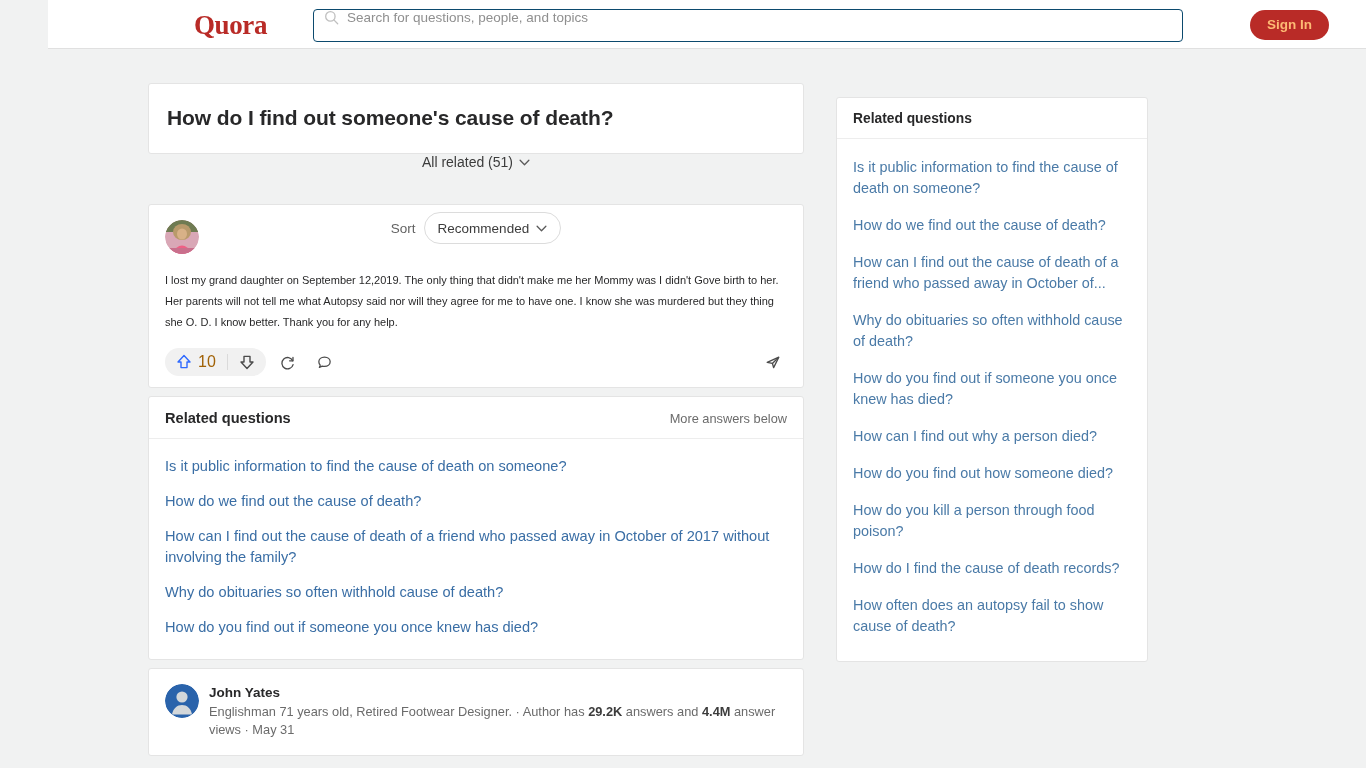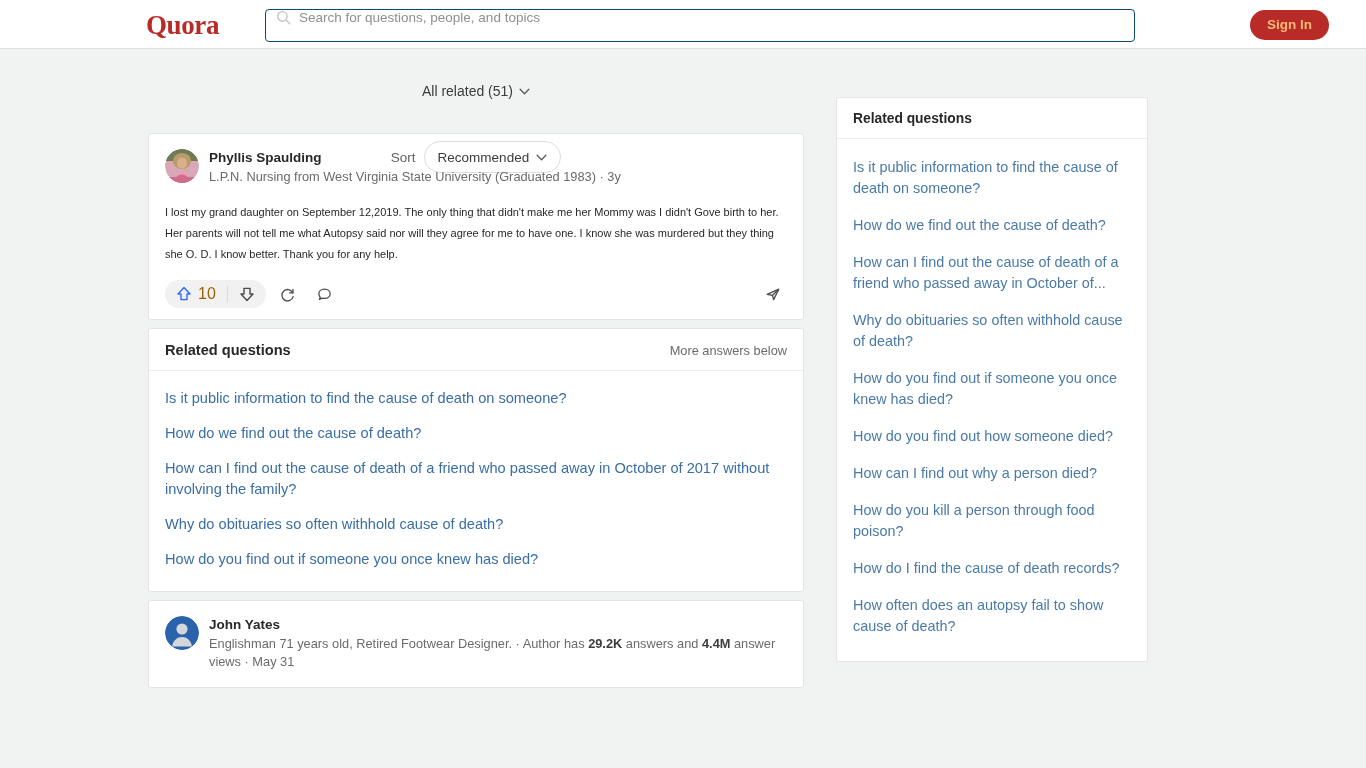--- a/index.html
+++ b/index.html
@@ -12,20 +12,21 @@
   }
 
   
   .header {
     position: relative;
     height: 49px;
     background: #ffffff;
     border-bottom: 1px solid #e0e0e0;
     display: flex;
     align-items: center;
+    margin-left: 48px;
   }
   .logo {
     position: absolute;
     left: 146px;
     top: 11px;
     font-family: "Liberation Serif", serif;
     font-weight: bold;
     font-size: 27px;
     letter-spacing: -0.4px;
     color: #b92b27;
@@ -242,20 +243,23 @@
     <input class="search-input" type="text" placeholder="Search for questions, people, and topics" style="">
   </div>
 
   <button class="signin-btn">Sign In</button>
 </div>
 
 <div class="page">
 
   <div class="main-col">
 
+    <div class="card question-card">
+      <h1 class="question-title">How do I find out someone's cause of death?</h1>
+    </div>
 
     <div class="filter-bar">
       <div class="all-related">
         <span>All related (51)</span>
         <svg class="chev" viewBox="0 0 12 8">
           <polyline points="1,1.5 6,6.5 11,1.5" fill="none" stroke="#5a5a5a" stroke-width="1.5" stroke-linecap="round" stroke-linejoin="round"></polyline>
         </svg>
       </div>
       <div class="sort-group">
         <span class="sort-label">Sort</span>
@@ -280,24 +284,20 @@
             <g clip-path="url(#av1)">
               <rect width="34" height="34" fill="#d9a7b6"></rect>
               <rect x="0" y="0" width="34" height="12" fill="#6f7b52"></rect>
               <ellipse cx="17" cy="12" rx="9" ry="8" fill="#b99a6b"></ellipse>
               <path d="M6 34 Q17 17 28 34 Z" fill="#ef5f84"></path>
               <ellipse cx="17" cy="14" rx="5" ry="5.5" fill="#d8b187"></ellipse>
               <rect x="0" y="28" width="34" height="6" fill="#c96f8c"></rect>
             </g>
           </svg>
         </div>
-        <div class="author-meta">
-          <div class="author-name">Phyllis Spaulding</div>
-          <div class="author-cred">L.P.N. Nursing from West Virginia State University (Graduated 1983) · 3y</div>
-        </div>
       </div>
 
       <div class="answer-body">I lost my grand daughter on September 12,2019. The only thing that didn't make me her Mommy was I didn't Gove birth to her. Her parents will not tell me what Autopsy said nor will they agree for me to have one. I know she was murdered but they thing she O. D. I know better. Thank you for any help.</div>
 
       <div class="action-bar">
         <div class="actions-left">
           <div class="vote-pill">
             <div class="upvote">
               <svg width="16" height="16" viewBox="0 0 16 16">
                 <path d="M8 1.6 L14 8 L11 8 L11 13.6 L5 13.6 L5 8 L2 8 Z" fill="none" stroke="#2e69ff" stroke-width="1.4" stroke-linejoin="round"></path>
@@ -370,22 +370,22 @@
 
   <div class="side-col">
     <div class="card">
       <div class="side-head">Related questions</div>
       <div class="side-list">
         <div class="side-item">Is it public information to find the cause of death on someone?</div>
         <div class="side-item">How do we find out the cause of death?</div>
         <div class="side-item">How can I find out the cause of death of a friend who passed away in October of...</div>
         <div class="side-item">Why do obituaries so often withhold cause of death?</div>
         <div class="side-item">How do you find out if someone you once knew has died?</div>
+        <div class="side-item">How can I find out why a person died?</div>
         <div class="side-item">How do you find out how someone died?</div>
-        <div class="side-item">How can I find out why a person died?</div>
         <div class="side-item">How do you kill a person through food poison?</div>
         <div class="side-item">How do I find the cause of death records?</div>
         <div class="side-item">How often does an autopsy fail to show cause of death?</div>
       </div>
     </div>
   </div>
 
 </div>
 
 </body></html>

